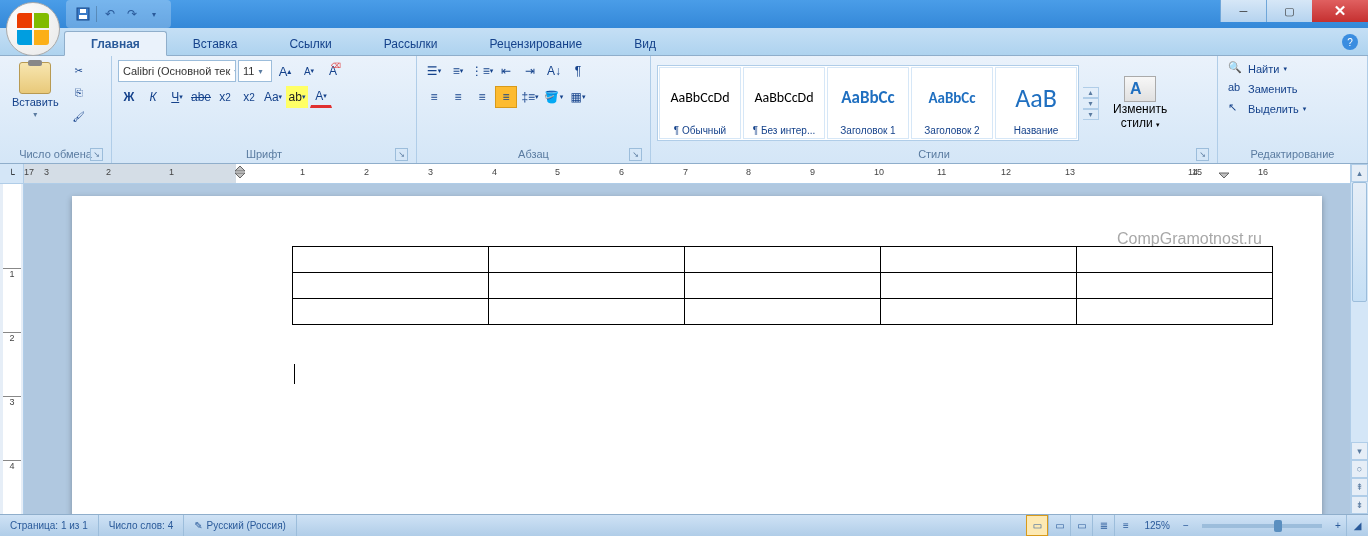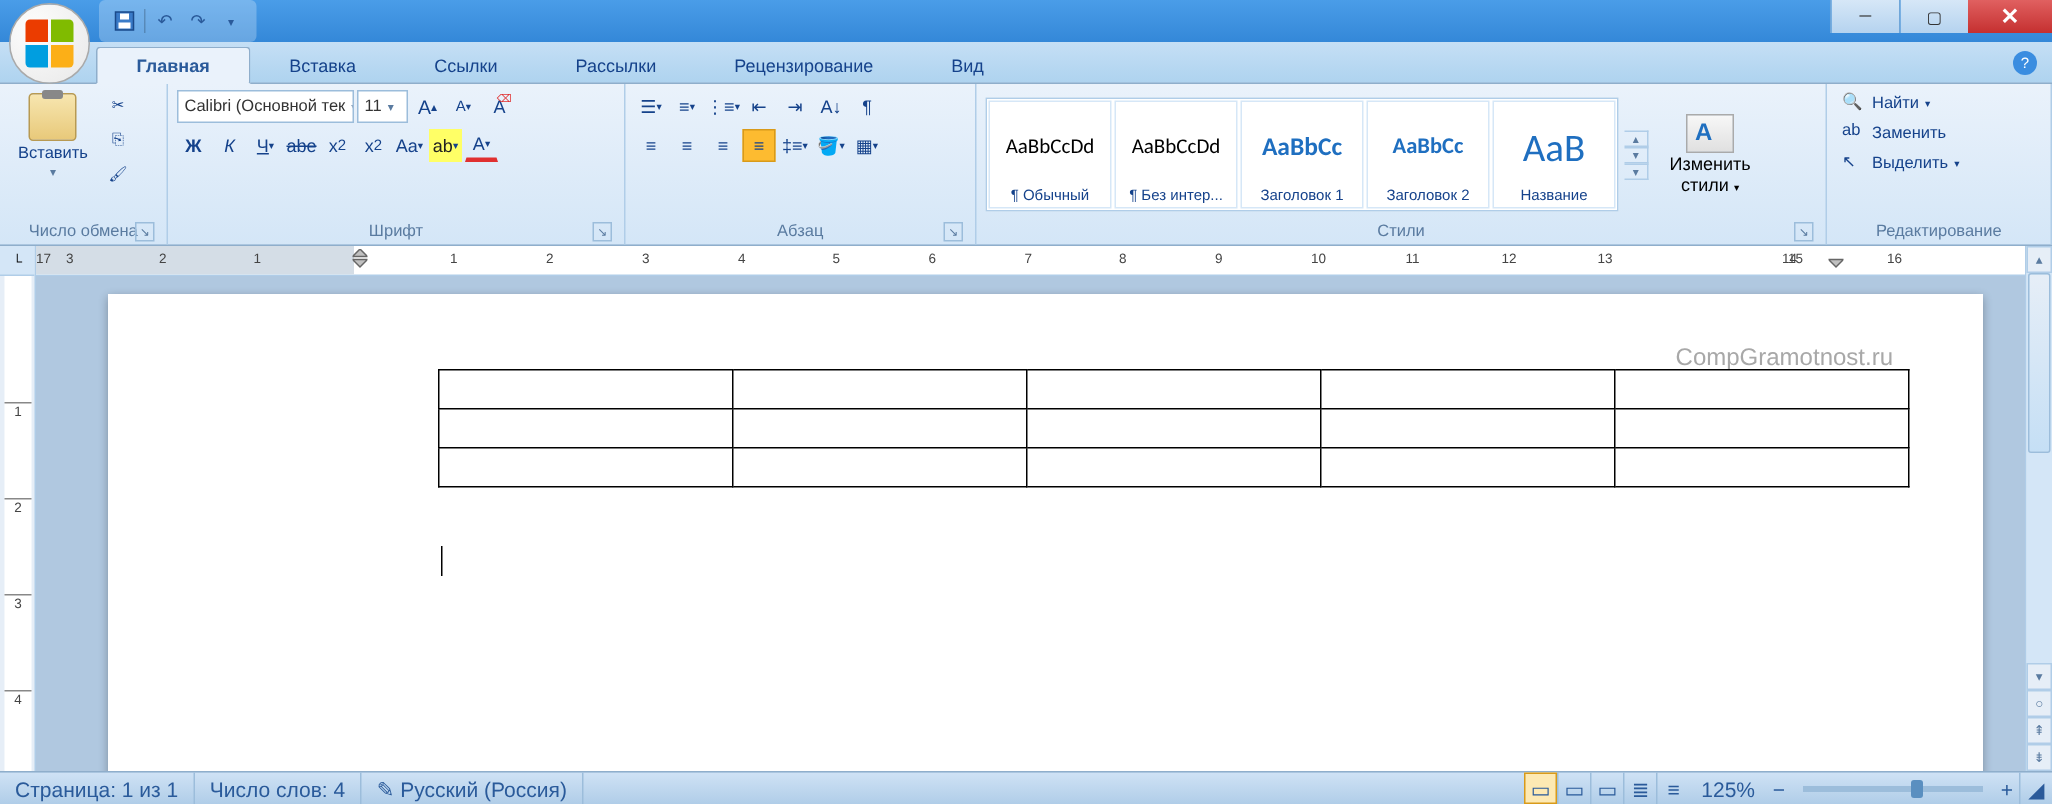--- a/index.html
+++ b/index.html
@@ -92,21 +92,21 @@
 .doc-table { border-collapse:collapse; margin-top:20px;}
 .doc-table td { border:1px solid #000; width:196px; height:26px;}
 .watermark { position:absolute; right:60px; top:14px; color:#a8a8a8; font-size:16px;margin-top:20px;}
 .cursor-line { position:absolute; width:1px; height:20px; background:#000;}
 .vscroll { width:18px; background:#e6eef7; border-left:1px solid #b0cde8; display:flex; flex-direction:column;}
 .vscroll .btn{height:18px;border:1px solid #b0cde8;display:flex;align-items:center;justify-content:center;font-size:9px;color:#5a7ba0;cursor:pointer;}
 .vscroll .track{flex:1;background:#d4e6f7;position:relative;}
 .vscroll .thumb{position:absolute;top:0;left:1px;right:1px;height:120px;background:linear-gradient(#e6eef7,#c5dff5);border:1px solid #9cbddb;border-radius:2px;}
 
 
-.statusbar { position:absolute; bottom:0; left:0; right:0; height:22px; background:linear-gradient(#cfe2f5,#b0cde8); border-top:1px solid #8faecb; display:flex; align-items:center; font-size:14px; color:#2a5a9a;}
+.statusbar { position:absolute; bottom:0; left:0; right:0; height:22px; background:linear-gradient(#cfe2f5,#b0cde8); border-top:1px solid #8faecb; display:flex; align-items:center; font-size:10px; color:#2a5a9a;}
 .status-cell { padding:0 10px; border-right:1px solid #9cbddb; height:100%; display:flex; align-items:center; gap:4px;}
 .status-right { margin-left:auto; display:flex; align-items:center; gap:0; height:100%;}
 .view-btn { width:22px; height:100%; border-left:1px solid #9cbddb; display:flex;align-items:center;justify-content:center;cursor:pointer;}
 .view-btn.active { background:#fde9b3; border:1px solid #d89a1a;}
 .zoom-slider { width:120px; height:4px; background:#9cbddb; position:relative; margin:0 8px;}
 .zoom-slider .thumb{position:absolute;left:60%;top:-4px;width:8px;height:12px;background:#5a8fc0;border-radius:2px;}
 .zoom-btn { width:16px; text-align:center; cursor:pointer;}
 </style>
 </head>
 <body>

